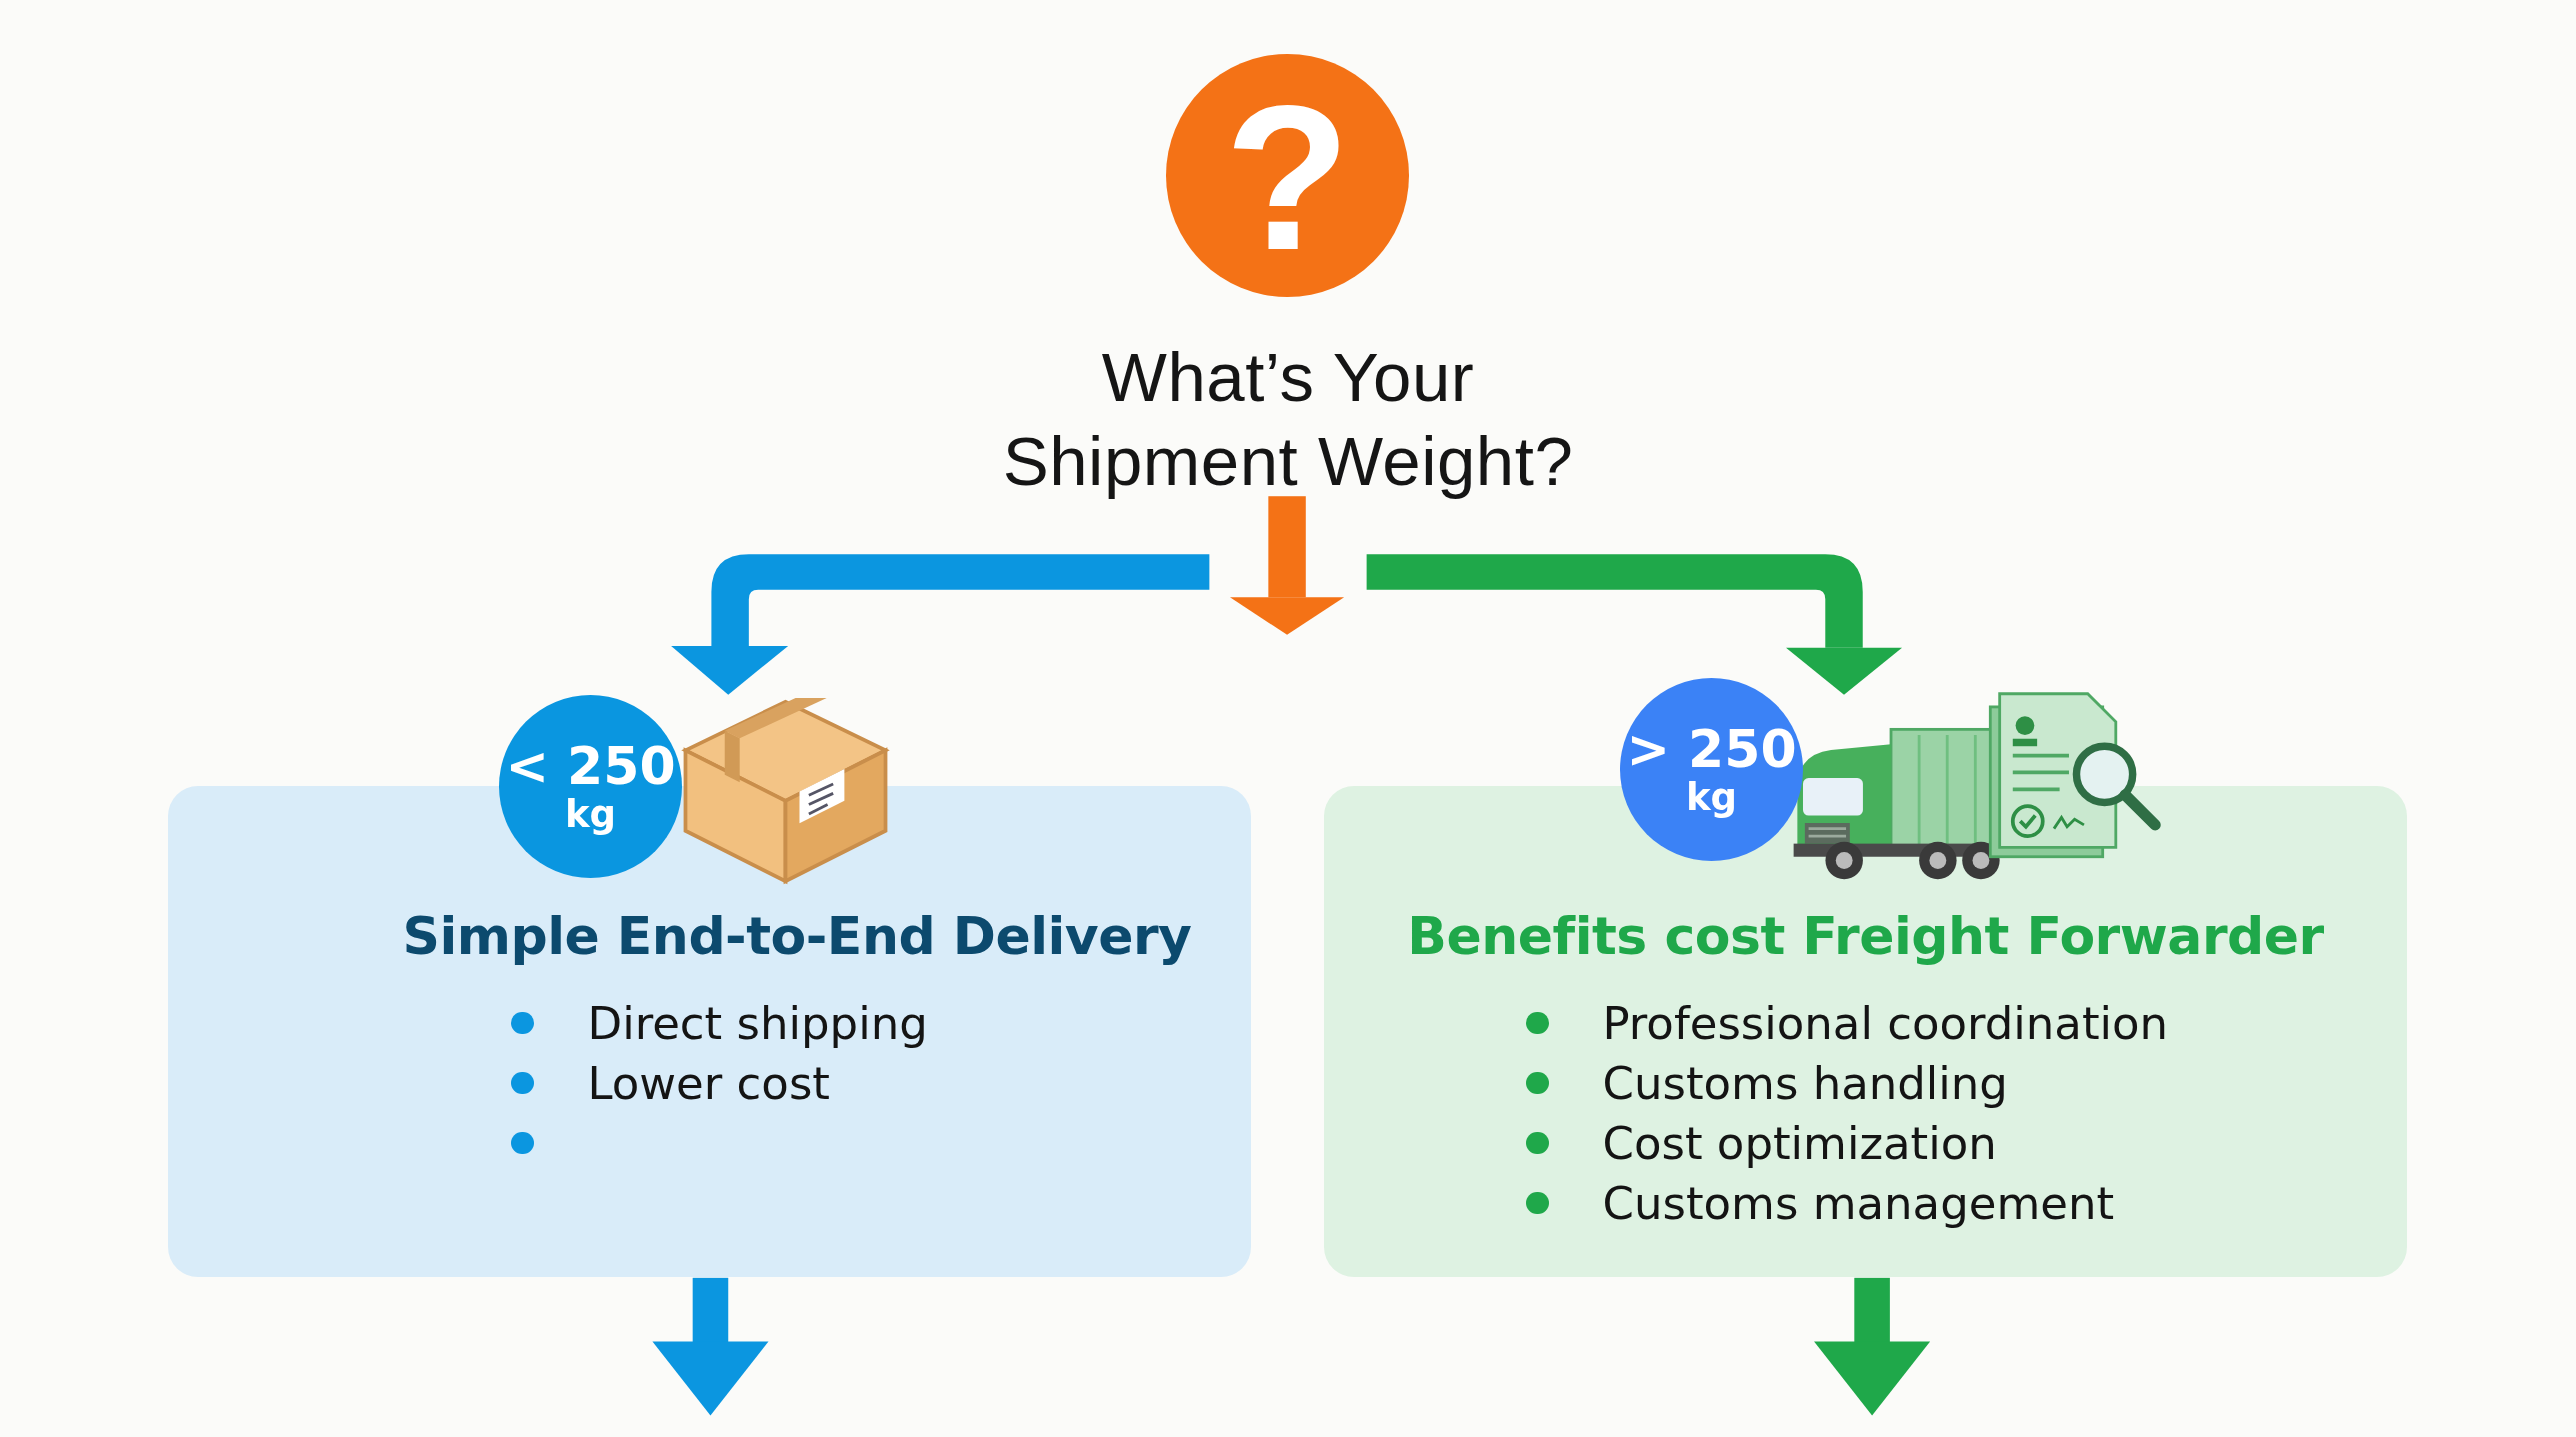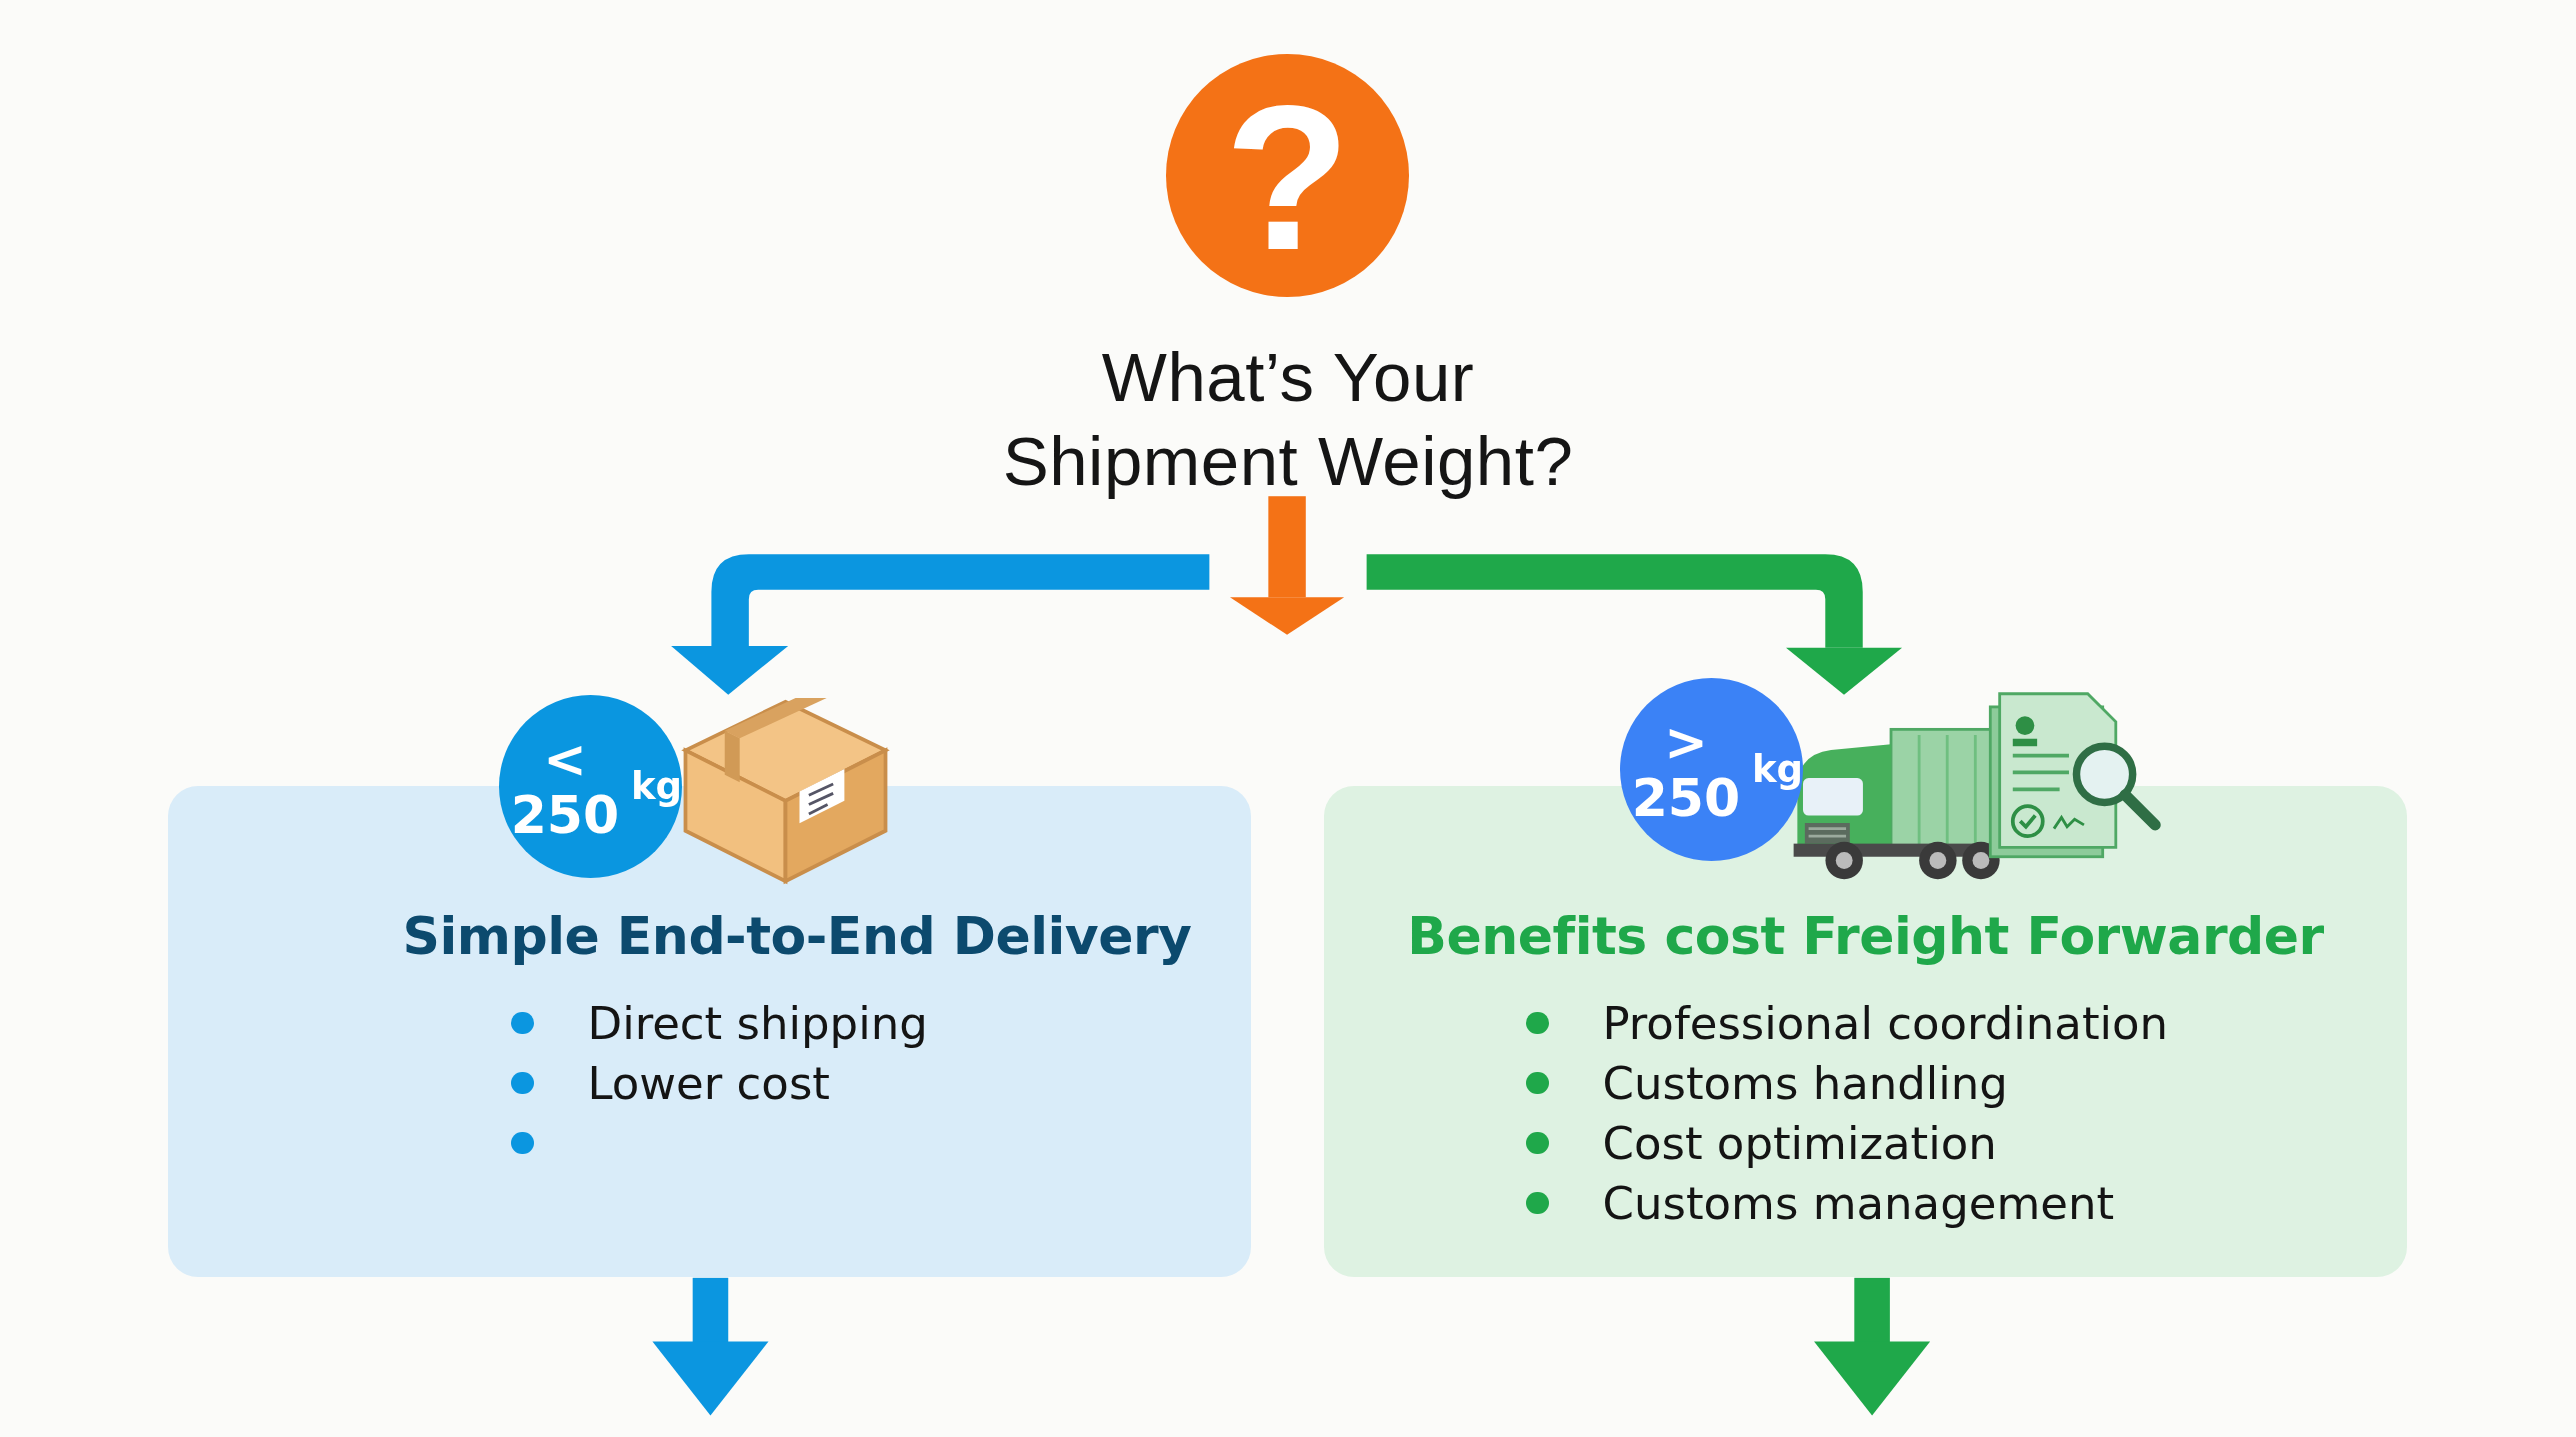--- a/index.html
+++ b/index.html
@@ -25,21 +25,21 @@
   }
   svg.connectors { left: 0; top: 0; }
   .card {
     top: 786px; height: 491px; border-radius: 30px;
   }
   .card.left { left: 168px; width: 1083px; background: #D9ECF9; }
   .card.right { left: 1324px; width: 1083px; background: #DEF2E2; }
   .badge {
     width: 183px; height: 183px; border-radius: 50%;
     color: #FFFFFF; text-align: center; font-weight: 700;
-    display: flex; flex-direction: row; align-items: center; justify-content: center;
+    display: flex; flex-direction: column; align-items: center; justify-content: center;
     font-family: "DejaVu Sans", sans-serif; z-index: 3;
   }
   .badge .val { font-size: 52px; line-height: 56px; }
   .badge .unit { font-size: 37px; line-height: 41px; }
   .badge.left { left: 499px; top: 695px; background: #0A96E0; }
   .badge.right { left: 1620px; top: 678px; background: #3b82f6; }
   .heading {
     top: 906px; text-align: center; font-weight: 700; font-size: 52px;
     font-family: "DejaVu Sans", sans-serif; letter-spacing: -0.5px; z-index: 3;
   }

